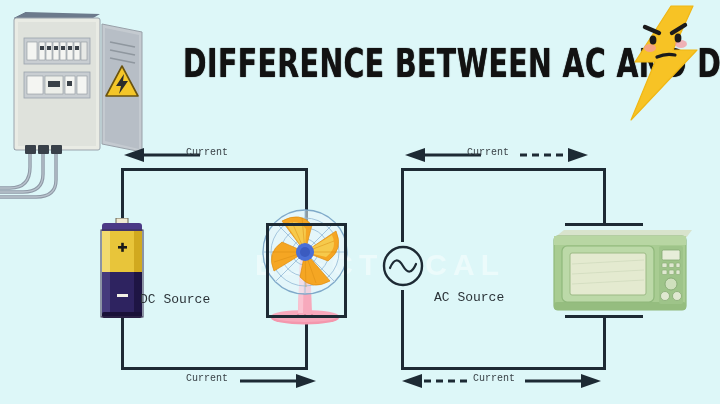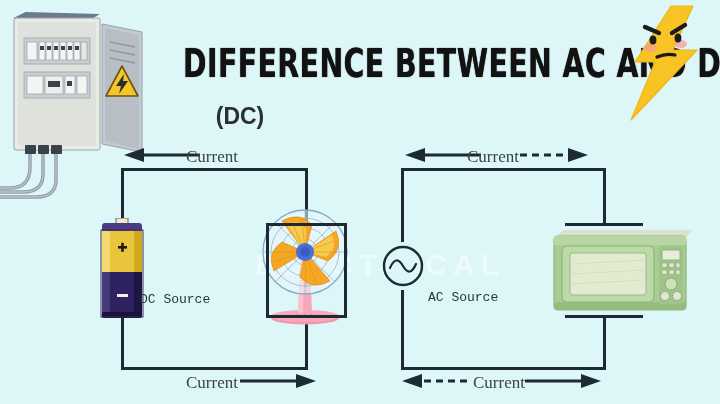--- a/index.html
+++ b/index.html
@@ -35,22 +35,22 @@
   }
   #sub-dc{left:150px;top:103px;width:180px;}
   #sub-ac{left:430px;top:103px;width:180px;}
 
   
   .wire{background:#1d2a34;}
   .wire-h{height:3px;}
   .wire-v{width:3px;}
 
   .clabel{
-    font-family:Liberation Serif, serif;
-    font-size:17px;
+    font-family:Liberation Mono, monospace;
+    font-size:10px;
     color:#3a4348;
     white-space:nowrap;
   }
   .srclabel{
     font-family:Liberation Mono, monospace;
     font-size:13px;
     color:#2b3338;
     white-space:nowrap;
     margin-top:31px;
   }
@@ -69,21 +69,20 @@
   }
 </style>
 </head>
 <body>
 
 <div id="stage">
 
   <div class="abs" id="watermark">ELECTRICAL</div>
 
   <div class="abs" id="title">DIFFERENCE BETWEEN AC AND DC</div>
-  <div class="abs subhead" id="sub-dc">(DC)</div>
 
   <svg class="abs" style="left:-4px;top:2px;" width="170" height="200" viewBox="0 0 170 200">
 
     <g fill="none" stroke="#8e99a6" stroke-width="3.4">
       <path d="M34,93 L34,165 Q34,186 14,186 L-8,186"></path>
       <path d="M47,93 L47,172 Q47,190 27,190 L-8,190"></path>
       <path d="M60,93 L60,178 Q60,195 40,195 L-8,195"></path>
     </g>
     <g fill="none" stroke="#b9c3cd" stroke-width="1.3">
       <path d="M34,93 L34,165 Q34,186 14,186 L-8,186"></path>
@@ -280,21 +279,21 @@
     <div class="abs wire wire-v" style="left:41px;top:168px;height:74px;"></div>
     <div class="abs wire wire-v" style="left:41px;top:290px;height:80px;"></div>
     <div class="abs wire wire-h" style="left:41px;top:367px;width:205px;"></div>
     <div class="abs wire wire-v" style="left:243px;top:168px;height:55px;"></div>
     <div class="abs wire wire-v" style="left:243px;top:315px;height:55px;"></div>
 
     <svg class="abs" style="left:22px;top:240px;" width="42" height="52" viewBox="0 0 42 52">
       <circle cx="21" cy="26" r="19" fill="#ddf7f8" stroke="#1d2a34" stroke-width="2.4"></circle>
       <path d="M8,28 Q14,14 21,26 Q28,38 34,24" fill="none" stroke="#1d2a34" stroke-width="2.2" stroke-linecap="round"></path>
     </svg>
-    <div class="abs srclabel" style="left:68px;top:259px;">AC Source</div>
+    <div class="abs srclabel" style="left:74px;top:259px;">AC Source</div>
 
     <div class="abs wire wire-h" style="left:205px;top:223px;width:78px;"></div>
     <div class="abs wire wire-h" style="left:205px;top:315px;width:78px;"></div>
     <svg class="abs" style="left:186px;top:224px;" width="148" height="94" viewBox="0 0 148 94">
 
       <path d="M8,14 L18,6 L146,6 L140,14 Z" fill="#d8e3cc"></path>
 
       <rect x="8" y="12" width="132" height="74" rx="4" fill="#a8cc92" stroke="#8fb87b" stroke-width="1.2"></rect>
       <rect x="8" y="12" width="132" height="9" fill="#b8d6a3"></rect>
       <rect x="8" y="78" width="132" height="8" rx="3" fill="#95bd7f"></rect>

